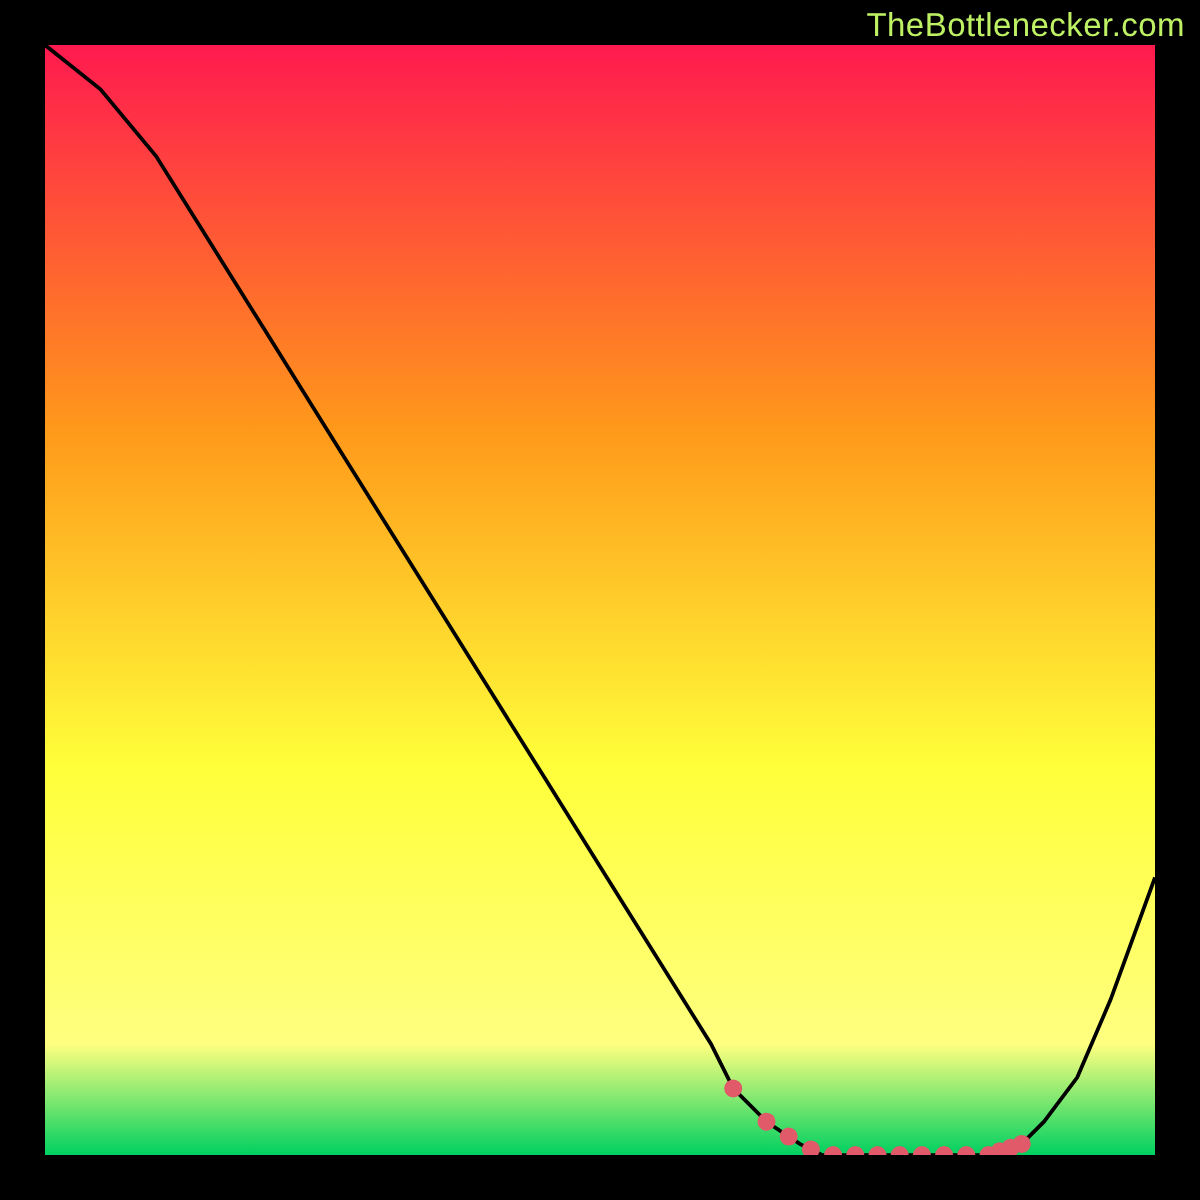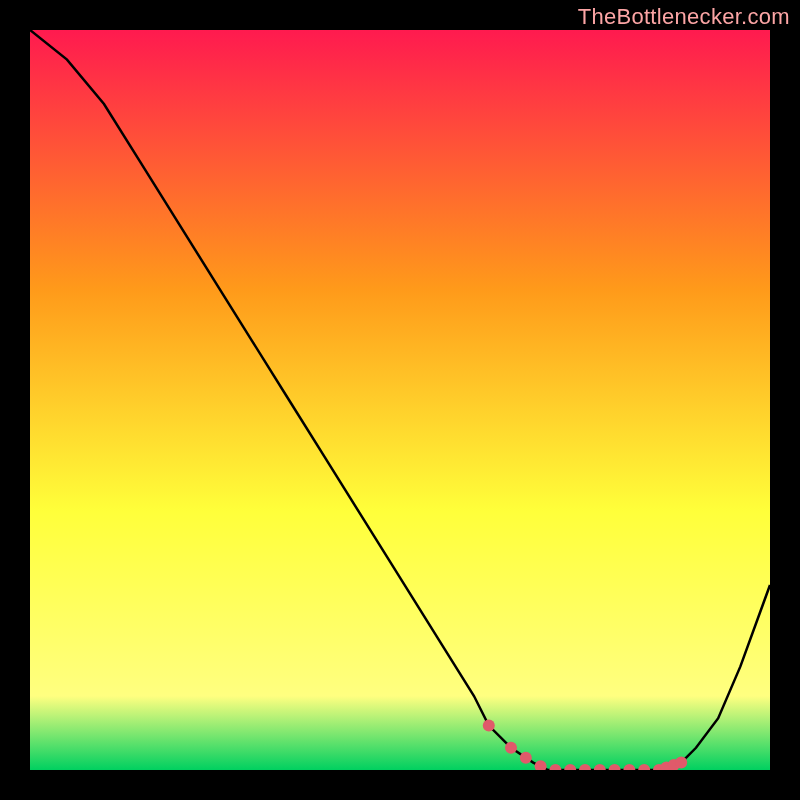--- a/index.html
+++ b/index.html
@@ -13,21 +13,21 @@
   }
   .wrap {
     position: relative;
     width: 800px;
     height: 800px;
   }
   .watermark {
     position: absolute;
     top: 4px;
     right: 10px;
-    color: #fca5a5;
+    color: #bef264;
     font-size: 22px;
     font-weight: 500;
     letter-spacing: 0.3px;
     z-index: 3;
   }
   .plot {
     position: absolute;
     
     left: 30px;
     top: 30px;

